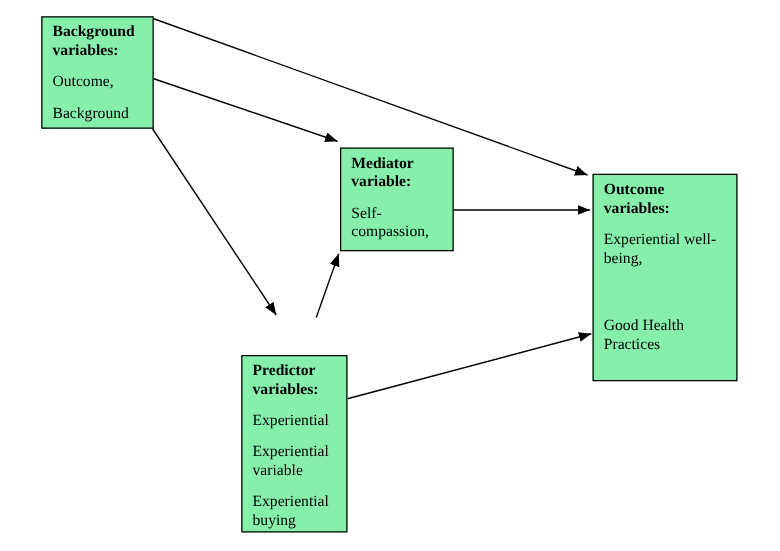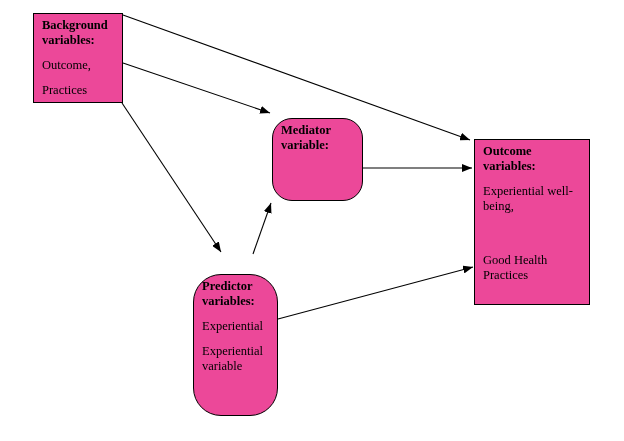--- a/index.html
+++ b/index.html
@@ -26,38 +26,38 @@
     pointer-events: none;
   }
   .arrow-layer line {
     stroke: #000000;
     stroke-width: 1.1;
   }
   .box {
     position: absolute;
     box-sizing: border-box;
     border: 1px solid #000000;
-    background: #ec4899;
+    background: #86efac;
     padding: 4px 4px 2px 8px;
     font-size: 12.5px;
     line-height: 15px;
     z-index: 1;
   }
   .box p {
     margin: 0 0 10px 0;
   }
   .box .box-title {
     font-weight: bold;
   }
   .box .gap-above {
     margin-top: 39px;
   }
   .box-background { left: 33px;  top: 13px;  width: 90px; height: 90px; }
-  .box-mediator   { left: 272px; top: 118px; width: 91px; height: 83px; border-radius: 20px; }
-  .box-predictor  { left: 193px; top: 274px; width: 85px; height: 142px; border-radius: 28px; }
+  .box-mediator   { left: 272px; top: 118px; width: 91px; height: 83px; }
+  .box-predictor  { left: 193px; top: 284px; width: 85px; height: 142px; }
   .box-outcome    { left: 474px; top: 139px; width: 116px; height: 166px; }
 </style>
 </head>
 <body>
 
 <div class="canvas">
 
   <svg class="arrow-layer" viewBox="0 0 624 441" xmlns="http://www.w3.org/2000/svg">
     <defs>
       <marker id="ah" markerUnits="userSpaceOnUse" markerWidth="10" markerHeight="8" refX="10" refY="4" orient="auto">
@@ -68,31 +68,33 @@
     <line x1="123" y1="63" x2="270" y2="113" marker-end="url(#ah)"></line>
     <line x1="122" y1="103" x2="221" y2="252" marker-end="url(#ah)"></line>
     <line x1="253" y1="254" x2="271" y2="203" marker-end="url(#ah)"></line>
     <line x1="363" y1="168" x2="472" y2="168" marker-end="url(#ah)"></line>
     <line x1="278" y1="319" x2="473" y2="267" marker-end="url(#ah)"></line>
   </svg>
 
   <div class="box box-background">
     <p class="box-title">Background variables:</p>
     <p class="box-item">Outcome,</p>
-    <p class="box-item">Practices</p>
+    <p class="box-item">Background</p>
   </div>
 
   <div class="box box-mediator">
     <p class="box-title">Mediator variable:</p>
+    <p class="box-item">Self-compassion,</p>
   </div>
 
   <div class="box box-predictor">
     <p class="box-title">Predictor variables:</p>
     <p class="box-item">Experiential</p>
     <p class="box-item">Experiential variable</p>
+    <p class="box-item">Experiential buying</p>
   </div>
 
   <div class="box box-outcome">
     <p class="box-title">Outcome variables:</p>
     <p class="box-item">Experiential well-being,</p>
     <p class="box-item gap-above">Good Health Practices</p>
   </div>
 
 </div>
 

